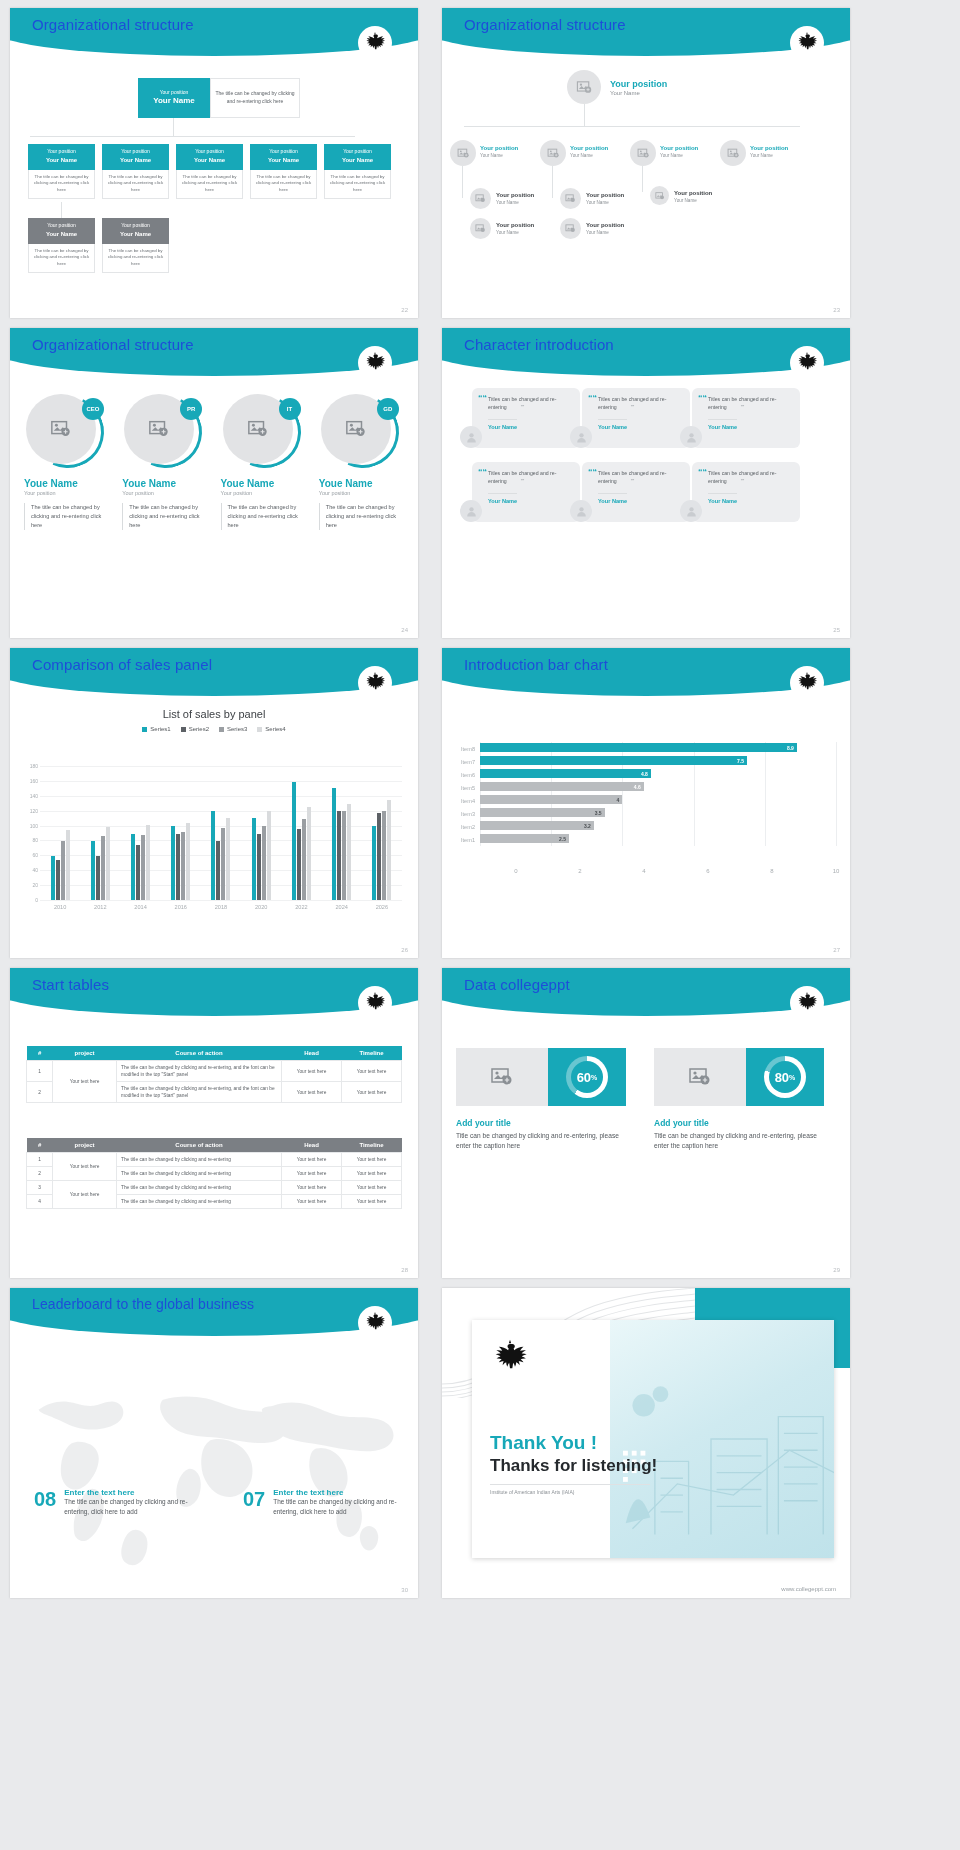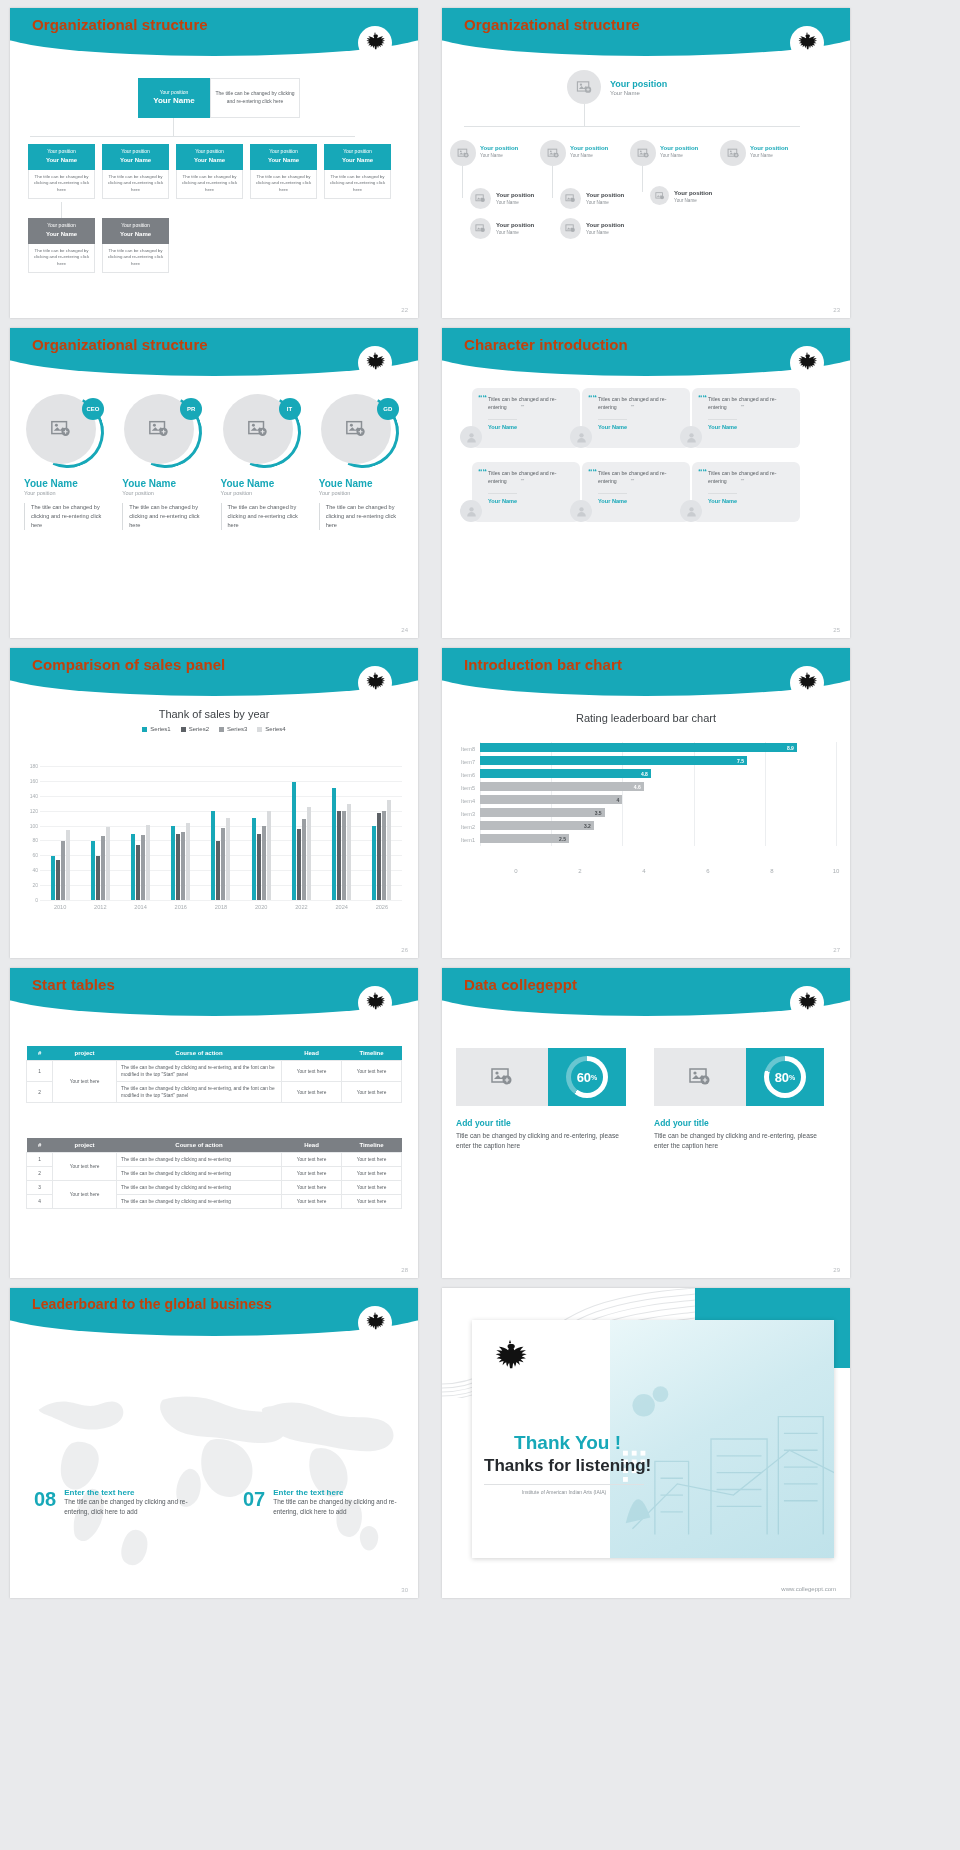--- a/index.html
+++ b/index.html
@@ -26,21 +26,21 @@
   
   .band { position:absolute; left:0; top:0; width:100%; height:48px; overflow:hidden; }
   .band .fill {
     position:absolute; left:-4%; top:0; width:108%; height:48px;
     background:#17a8b8;
     border-bottom-left-radius: 60% 30px;
     border-bottom-right-radius: 60% 30px;
   }
   .slide-title {
     position:absolute; left:22px; top:8px;
-    color:#c2410c; font-size:15px; font-weight:bold; letter-spacing:.1px;
+    color:#1d4ed8; font-size:15px; font-weight:normal; letter-spacing:.1px;
     z-index:3;
   }
   .slide-title.sm { font-size:14px; }
   
   .logo {
     position:absolute; right:26px; top:18px; width:34px; height:34px;
     background:#fff; border-radius:50%; z-index:4;
     display:flex; align-items:center; justify-content:center;
   }
   .logo svg { width:24px; height:24px; }
@@ -550,21 +550,21 @@
     <div class="band">
         <div class="fill"></div>
       </div>
     <div class="slide-title">Comparison of sales panel</div>
     <div class="logo">
       <svg viewBox="0 0 24 24">
           <path fill="#111" d="M12 1l.7 2.2H11.3zM12 3.6c-.9 0-1.5.6-1.5 1.4 0 .5.3 1 .7 1.2l-.3 1.1c-1.6-1.1-3.5-1.9-5.6-2 1 .9 1.6 1.6 2 2.4-1.1-.4-2.3-.5-3.5-.3 1.2.6 2 1.2 2.6 1.9-1-.1-2 0-3 .4 1.3.3 2.2.8 2.9 1.4-.9.2-1.7.6-2.4 1.2 1.3-.1 2.3.1 3.1.4-.7.5-1.3 1.1-1.7 1.9 1.1-.5 2-.7 2.9-.7-.4.7-.6 1.5-.6 2.4.7-.8 1.4-1.4 2.1-1.7 0 .9.2 1.8.7 2.6.2-1 .6-1.8 1.1-2.4l.5 3.4h1.4l.5-3.4c.5.6.9 1.4 1.1 2.4.5-.8.7-1.7.7-2.6.7.3 1.4.9 2.1 1.7 0-.9-.2-1.7-.6-2.4.9 0 1.8.2 2.9.7-.4-.8-1-1.4-1.7-1.9.8-.3 1.8-.5 3.1-.4-.7-.6-1.5-1-2.4-1.2.7-.6 1.6-1.1 2.9-1.4-1-.4-2-.5-3-.4.6-.7 1.4-1.3 2.6-1.9-1.2-.2-2.4-.1-3.5.3.4-.8 1-1.5 2-2.4-2.1.1-4 .9-5.6 2l-.3-1.1c.4-.2.7-.7.7-1.2 0-.8-.6-1.4-1.5-1.4z"></path>
         </svg>
     </div>
     <div style="position:absolute;left:0;top:52px;width:100%;">
-      <div class="chart-title">Thank of sales by year</div>
+      <div class="chart-title">List of sales by panel</div>
       <div class="legend" id="legend26">
           <span><i class="sw" style="background:#17a8b8"></i>Series1</span>
           <span><i class="sw" style="background:#5d6166"></i>Series2</span>
           <span><i class="sw" style="background:#9a9ea2"></i>Series3</span>
           <span><i class="sw" style="background:#d9dbdd"></i>Series4</span>
         </div>
     </div>
     <div class="plot" id="plot26">
         <div class="gline" style="top: 0%;"></div>
         <div class="ylab" style="top: 0%; margin-top: -3px;">180</div>
@@ -659,23 +659,20 @@
 
   <div class="slide">
     <div class="band">
         <div class="fill"></div>
       </div>
     <div class="slide-title">Introduction bar chart</div>
     <div class="logo">
       <svg viewBox="0 0 24 24">
           <path fill="#111" d="M12 1l.7 2.2H11.3zM12 3.6c-.9 0-1.5.6-1.5 1.4 0 .5.3 1 .7 1.2l-.3 1.1c-1.6-1.1-3.5-1.9-5.6-2 1 .9 1.6 1.6 2 2.4-1.1-.4-2.3-.5-3.5-.3 1.2.6 2 1.2 2.6 1.9-1-.1-2 0-3 .4 1.3.3 2.2.8 2.9 1.4-.9.2-1.7.6-2.4 1.2 1.3-.1 2.3.1 3.1.4-.7.5-1.3 1.1-1.7 1.9 1.1-.5 2-.7 2.9-.7-.4.7-.6 1.5-.6 2.4.7-.8 1.4-1.4 2.1-1.7 0 .9.2 1.8.7 2.6.2-1 .6-1.8 1.1-2.4l.5 3.4h1.4l.5-3.4c.5.6.9 1.4 1.1 2.4.5-.8.7-1.7.7-2.6.7.3 1.4.9 2.1 1.7 0-.9-.2-1.7-.6-2.4.9 0 1.8.2 2.9.7-.4-.8-1-1.4-1.7-1.9.8-.3 1.8-.5 3.1-.4-.7-.6-1.5-1-2.4-1.2.7-.6 1.6-1.1 2.9-1.4-1-.4-2-.5-3-.4.6-.7 1.4-1.3 2.6-1.9-1.2-.2-2.4-.1-3.5.3.4-.8 1-1.5 2-2.4-2.1.1-4 .9-5.6 2l-.3-1.1c.4-.2.7-.7.7-1.2 0-.8-.6-1.4-1.5-1.4z"></path>
         </svg>
-    </div>
-    <div style="position:absolute;left:0;top:56px;width:100%;">
-      <div class="chart-title">Rating leaderboard bar chart</div>
     </div>
     <div style="position:absolute;left:12px;right:14px;top:94px;" id="hbars27">
         <div class="hb-row">
           <div class="hb-lab">Item8</div>
           <div class="hb-track">
             <div style="position: absolute; left: 0%; top: 0px; bottom: 0px; width: 1px; background: rgb(236, 238, 240);"></div>
             <div style="position: absolute; left: 20%; top: 0px; bottom: 0px; width: 1px; background: rgb(236, 238, 240);"></div>
             <div style="position: absolute; left: 40%; top: 0px; bottom: 0px; width: 1px; background: rgb(236, 238, 240);"></div>
             <div style="position: absolute; left: 60%; top: 0px; bottom: 0px; width: 1px; background: rgb(236, 238, 240);"></div>
             <div style="position: absolute; left: 80%; top: 0px; bottom: 0px; width: 1px; background: rgb(236, 238, 240);"></div>
@@ -1032,21 +1029,21 @@
               <rect x="9" y="18" width="5" height="5"></rect>
             <rect x="0" y="27" width="5" height="5"></rect>
           </g>
         </svg>
       </div>
       <div style="position:absolute;left:18px;top:18px;width:40px;height:40px;">
         <svg viewBox="0 0 24 24" width="40" height="40">
             <path fill="#111" d="M12 1l.7 2.2H11.3zM12 3.6c-.9 0-1.5.6-1.5 1.4 0 .5.3 1 .7 1.2l-.3 1.1c-1.6-1.1-3.5-1.9-5.6-2 1 .9 1.6 1.6 2 2.4-1.1-.4-2.3-.5-3.5-.3 1.2.6 2 1.2 2.6 1.9-1-.1-2 0-3 .4 1.3.3 2.2.8 2.9 1.4-.9.2-1.7.6-2.4 1.2 1.3-.1 2.3.1 3.1.4-.7.5-1.3 1.1-1.7 1.9 1.1-.5 2-.7 2.9-.7-.4.7-.6 1.5-.6 2.4.7-.8 1.4-1.4 2.1-1.7 0 .9.2 1.8.7 2.6.2-1 .6-1.8 1.1-2.4l.5 3.4h1.4l.5-3.4c.5.6.9 1.4 1.1 2.4.5-.8.7-1.7.7-2.6.7.3 1.4.9 2.1 1.7 0-.9-.2-1.7-.6-2.4.9 0 1.8.2 2.9.7-.4-.8-1-1.4-1.7-1.9.8-.3 1.8-.5 3.1-.4-.7-.6-1.5-1-2.4-1.2.7-.6 1.6-1.1 2.9-1.4-1-.4-2-.5-3-.4.6-.7 1.4-1.3 2.6-1.9-1.2-.2-2.4-.1-3.5.3.4-.8 1-1.5 2-2.4-2.1.1-4 .9-5.6 2l-.3-1.1c.4-.2.7-.7.7-1.2 0-.8-.6-1.4-1.5-1.4z"></path>
           </svg>
       </div>
-      <div style="position:absolute;left:12px;top:112px;z-index:2;text-align:center;">
+      <div style="position:absolute;left:18px;top:112px;z-index:2;">
         <div class="ty-title">Thank You !</div>
         <div class="ty-sub">Thanks for listening!</div>
         <div class="ty-inst">Institute of American Indian Arts (IAIA)</div>
       </div>
     </div>
     <div class="ty-url">www.collegeppt.com</div>
   </div>
 
 </div>
 

